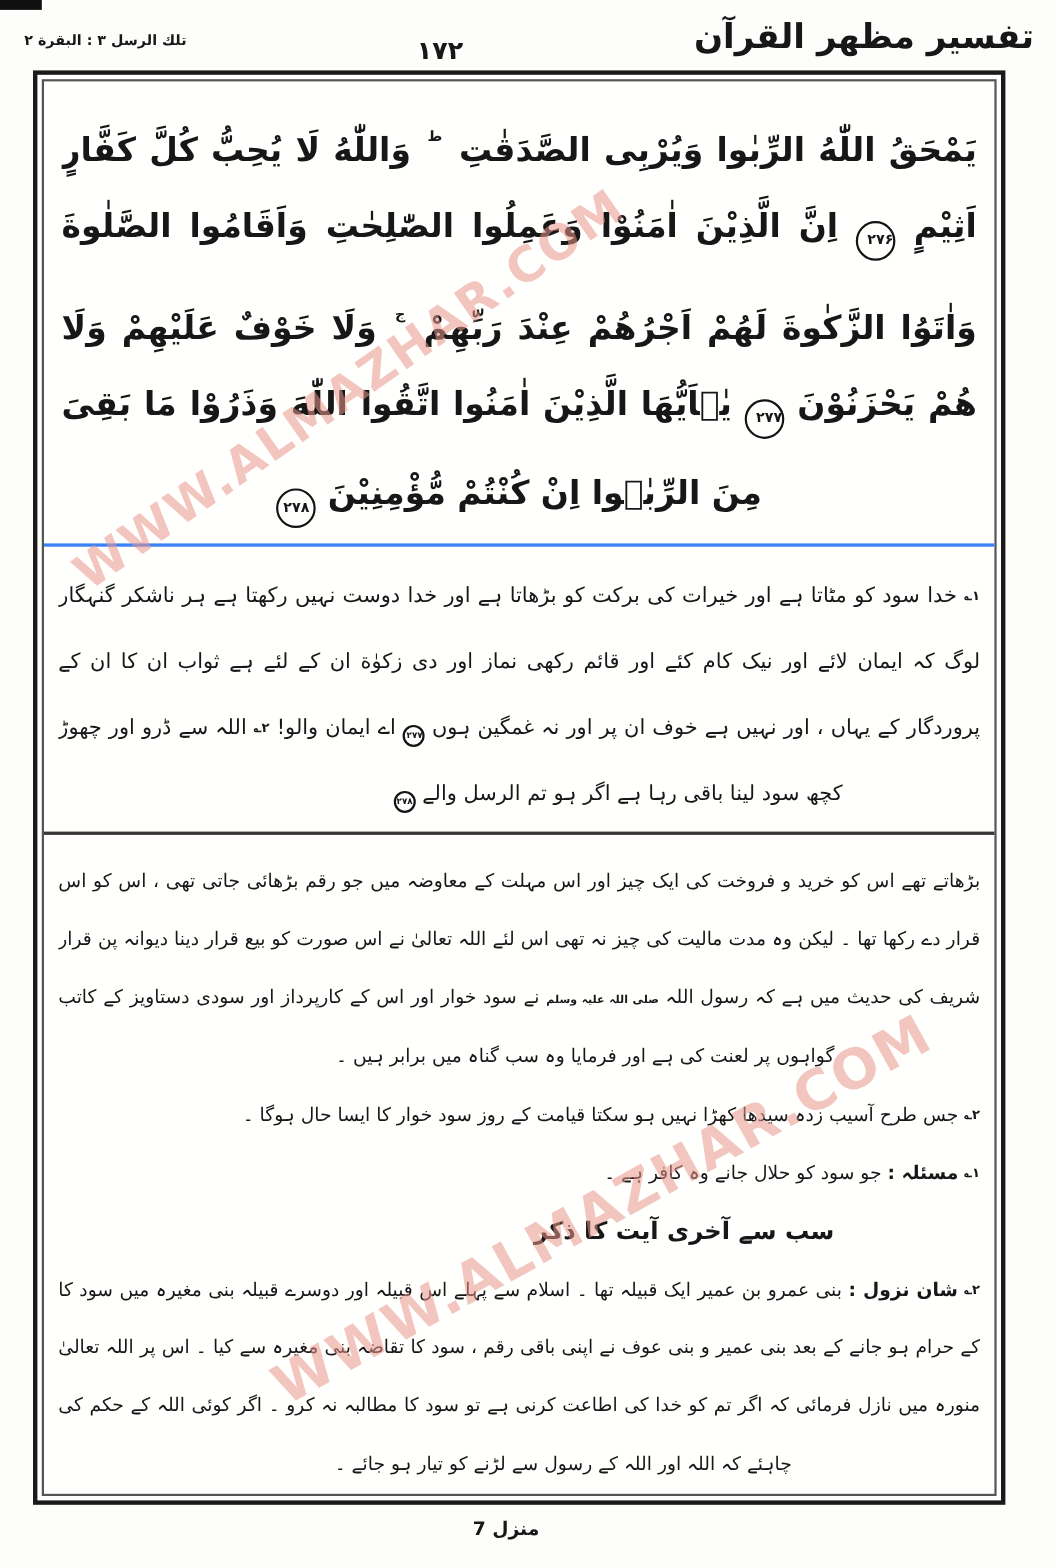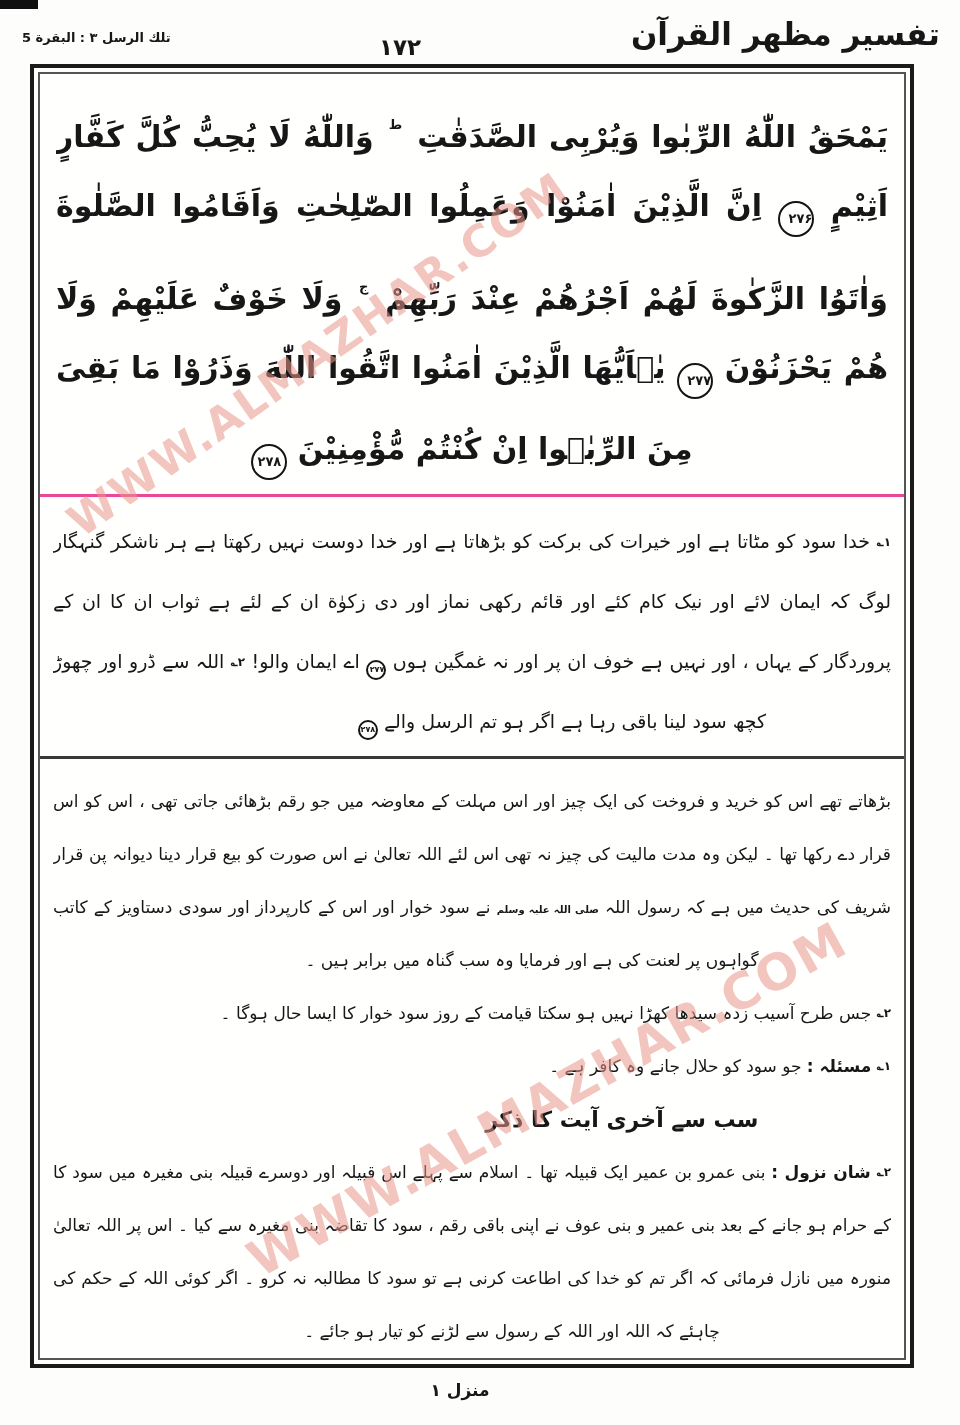--- a/index.html
+++ b/index.html
@@ -20,21 +20,21 @@
   .frame{
     position:absolute;left:30px;top:64px;width:884px;height:1304px;
     border:4px solid #1a1a1a;box-sizing:border-box;padding:4px;background:#fffffe;
   }
   .frame-inner{
     border:2px solid #555;width:100%;height:100%;box-sizing:border-box;
     display:flex;flex-direction:column;direction:rtl;
   }
 
   
-  .sec-quran{height:426px;border-bottom:3px solid #ec4899;box-sizing:border-box;padding:10px 16px 0;}
+  .sec-quran{height:426px;border-bottom:3px solid #3b82f6;box-sizing:border-box;padding:10px 16px 0;}
   .qline{font-size:30px;font-weight:bold;line-height:81px;height:81px;overflow:hidden;letter-spacing:0;}
   .qline.j{text-align:justify;text-align-last:justify;}
   .qline.c{text-align:center;}
   .ayah{
     display:inline-block;width:36px;height:36px;line-height:32px;border:2px solid #141414;border-radius:50%;
     font-size:13px;font-weight:bold;text-align:center;vertical-align:-7px;box-sizing:border-box;letter-spacing:-1px;
   }
   .pause{font-size:13px;vertical-align:18px;margin:0 3px;}
 
   
@@ -72,21 +72,21 @@
   }
   .wm1{left:58px;top:505px;font-size:44px;transform:rotate(-35deg);transform-origin:left top;}
   .wm2{left:238px;top:1238px;font-size:50px;transform:rotate(-29deg);transform-origin:left top;}
 </style>
 </head>
 <body>
 
 <div class="corner-mark"></div>
 
 <div>
-  <div class="hdr-left">تلك الرسل ۳ : البقرة 5</div>
+  <div class="hdr-left">تلك الرسل ۳ : البقرة ۲</div>
   <div class="hdr-page">١٧٢</div>
   <div class="hdr-title">تفسير مظهر القرآن</div>
 </div>
 
 <div class="wm wm1">WWW.ALMAZHAR.COM</div>
 <div class="wm wm2">WWW.ALMAZHAR.COM</div>
 
 <div class="frame">
   <div class="frame-inner">
 
@@ -177,13 +177,13 @@
         <span>منورہ میں نازل فرمائی کہ اگر تم کو خدا کی اطاعت کرنی ہے تو سود کا مطالبہ نہ کرو ۔ اگر کوئی اللہ کے حکم کی مخالفت کرے گا تو اس کو</span>
       </div>
       <div class="cline c2">
         <span>چاہئے کہ اللہ اور اللہ کے رسول سے لڑنے کو تیار ہو جائے ۔</span>
       </div>
     </div>
 
   </div>
 </div>
 
-<div class="footer">منزل ۱</div>
+<div class="footer">منزل 7</div>
 
 </body></html>

